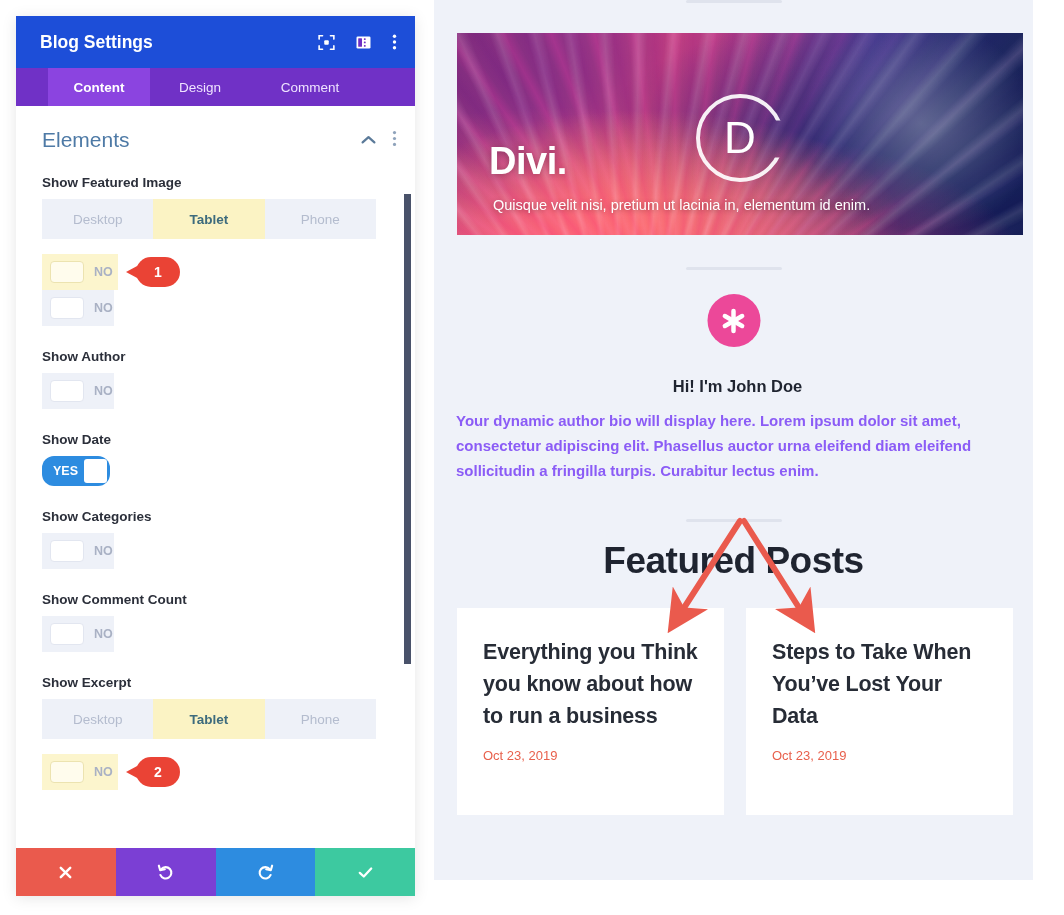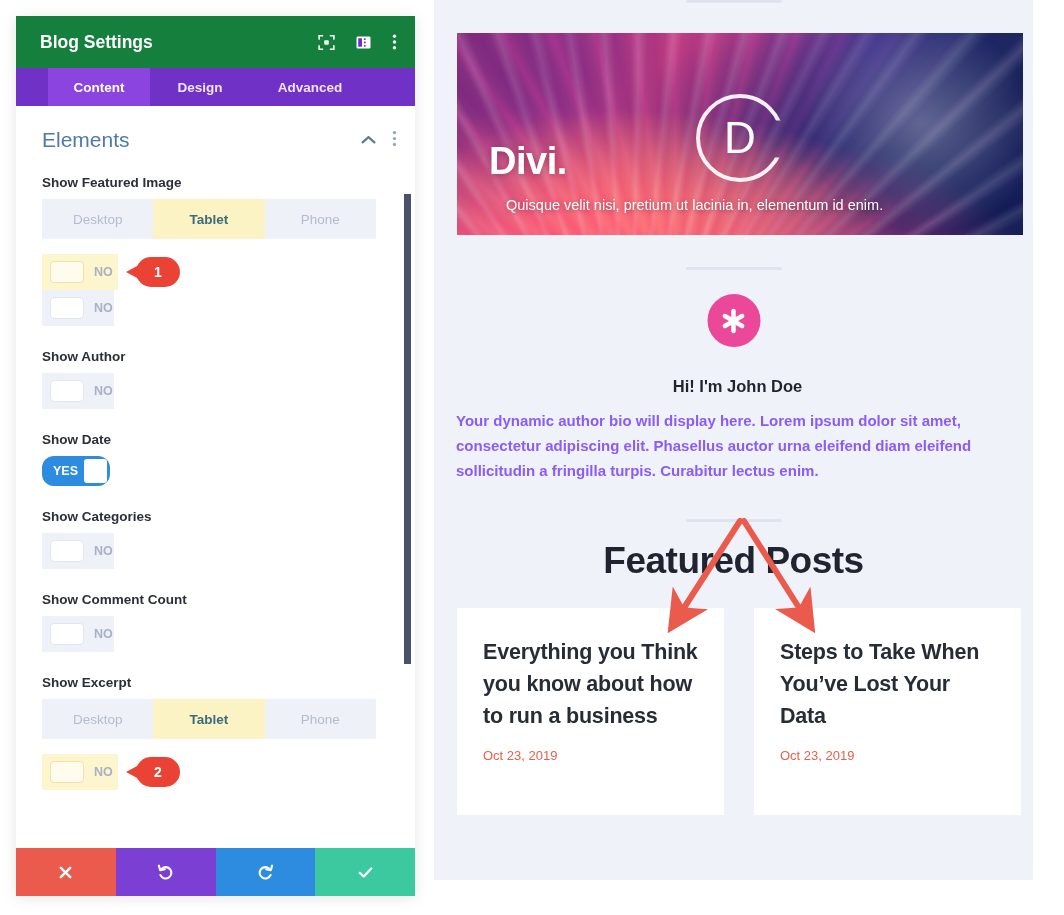--- a/index.html
+++ b/index.html
@@ -72,21 +72,21 @@
     position:absolute; inset:0; display:flex; align-items:center; justify-content:center;
     color:#fff; font-size:44px; font-weight:400; letter-spacing:0;
     font-family:"Liberation Sans", sans-serif;
   }
   .hero .hero-title {
     position:absolute; left:32px; bottom:52px;
     color:#ffffff; font-size:38px; font-weight:700; letter-spacing:-0.5px;
     text-shadow: 0 1px 6px rgba(0,0,0,.25);
   }
   .hero .hero-sub {
-    position:absolute; left:49px; bottom:22px;
+    position:absolute; left:36px; bottom:22px;
     color:#ffffff; font-size:14.5px; font-weight:400;
     text-shadow: 0 1px 5px rgba(0,0,0,.35);
   }
 
   
   .div2 { position:absolute; left:50%; transform:translateX(-50%); top:267px; }
   .asterisk-wrap { position:absolute; left:50%; transform:translateX(-50%); top:294px; }
   .asterisk {
     width:53px; height:53px; border-radius:50%;
     background:#ec4899; display:flex; align-items:center; justify-content:center;
@@ -100,51 +100,51 @@
     position:absolute; left:22px; top:408px; width:556px;
     font-size:15px; line-height:25px; color:#8b5cf6; text-align:left;font-weight:bold;
   }
 
   
   .div3 { position:absolute; left:50%; transform:translateX(-50%); top:519px; }
   .featured-title {
     position:absolute; left:0; right:0; top:540px; text-align:center;
     font-size:37px; font-weight:700; color:#1f2430; letter-spacing:-0.5px;
   }
-  .cards { position:absolute; left:23px; top:608px; width:566px; display:flex; gap:30px; }
+  .cards { position:absolute; left:23px; top:608px; width:566px; display:flex; gap:22px; }
   .card { background:#ffffff; padding:28px 26px 30px 26px; }
   .card.one { width:267px; min-height:207px; }
   .card.two { width:267px; min-height:174px; }
   .card-title {
     font-size:21.5px; line-height:32px; font-weight:700; color:#272c36;
     letter-spacing:-0.2px;
   }
   .card-date { margin-top:16px; font-size:13px; color:#e8604c; font-weight:400; }
 
   
   .arrows { position:absolute; left:0; top:0; width:599px; height:880px; pointer-events:none; }
 
   
   .panel {
     position:absolute; left:16px; top:16px; width:399px; height:880px;
     background:#ffffff; overflow:hidden;
     box-shadow: 0 2px 14px rgba(0,0,0,.10);
   }
   .panel-header {
-    height:52px; background:#15803d; display:flex; align-items:center;
+    height:52px; background:#1d4ed8; display:flex; align-items:center;
     padding:0 18px 0 24px;
   }
   .panel-title { color:#ffffff; font-size:17.5px; font-weight:700; flex:1; }
   .hdr-icons { display:flex; align-items:center; gap:20px; }
   .hdr-icon { cursor:pointer; display:flex; align-items:center; justify-content:center; }
 
   .tabs { height:38px; background:#7031c6; display:flex; }
   .tab {
     height:38px; display:flex; align-items:center; justify-content:center;
-    color:#efe3ff; font-size:13.5px; font-weight:700; cursor:pointer;
+    color:#efe3ff; font-size:13.5px; font-weight:400; cursor:pointer;
   }
   .tab.w1 { width:102px;margin-left:32px; }
   .tab.w2 { width:100px; }
   .tab.w3 { width:120px; }
   .tab.active { background:#8b44e0; color:#ffffff; font-weight:700; }
 
   .panel-body {
     position:absolute; left:0; top:90px; right:0; bottom:48px;
     background:#ffffff; overflow:hidden;
   }
@@ -310,21 +310,21 @@
             <circle cx="2.5" cy="9" r="1.7" fill="#ffffff"></circle>
             <circle cx="2.5" cy="14.8" r="1.7" fill="#ffffff"></circle>
           </svg>
         </span>
       </div>
     </div>
 
     <div class="tabs">
       <div class="tab w1 active">Content</div>
       <div class="tab w2">Design</div>
-      <div class="tab w3">Advanced</div>
+      <div class="tab w3">Comment</div>
     </div>
 
     <div class="panel-body">
 
       <div class="section-head">
         <div class="section-title">Elements</div>
         <div class="section-ctrl">
           <span>
             <svg width="15" height="10" viewBox="0 0 15 10" aria-hidden="true">
               <path d="M1.6 7.4 L7.5 2.2 L13.4 7.4" fill="none" stroke="#5b7a99" stroke-width="2.2" stroke-linecap="round" stroke-linejoin="round"></path>

